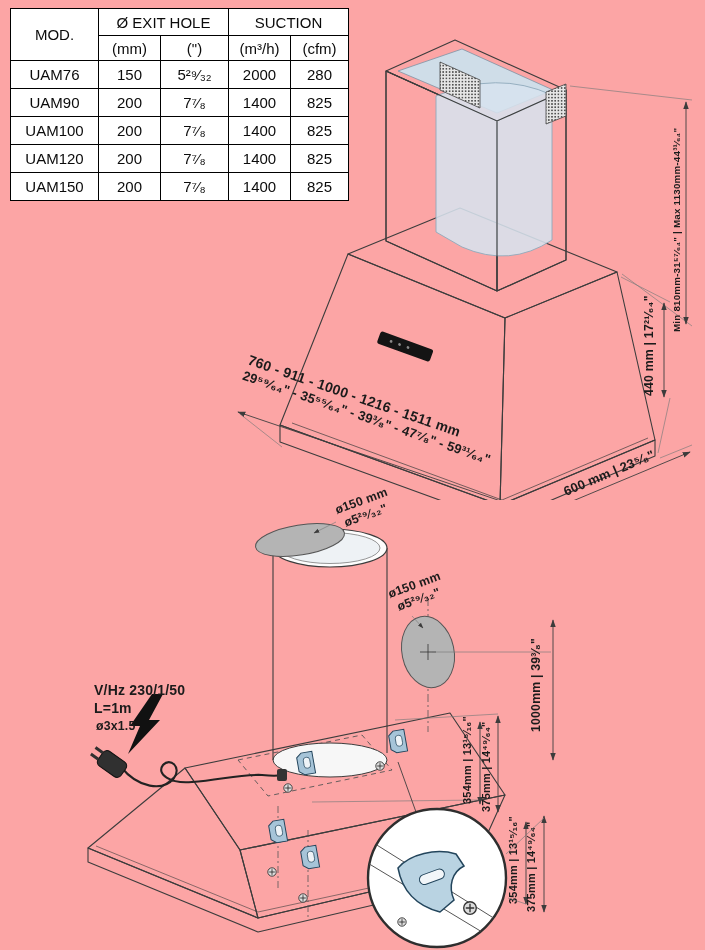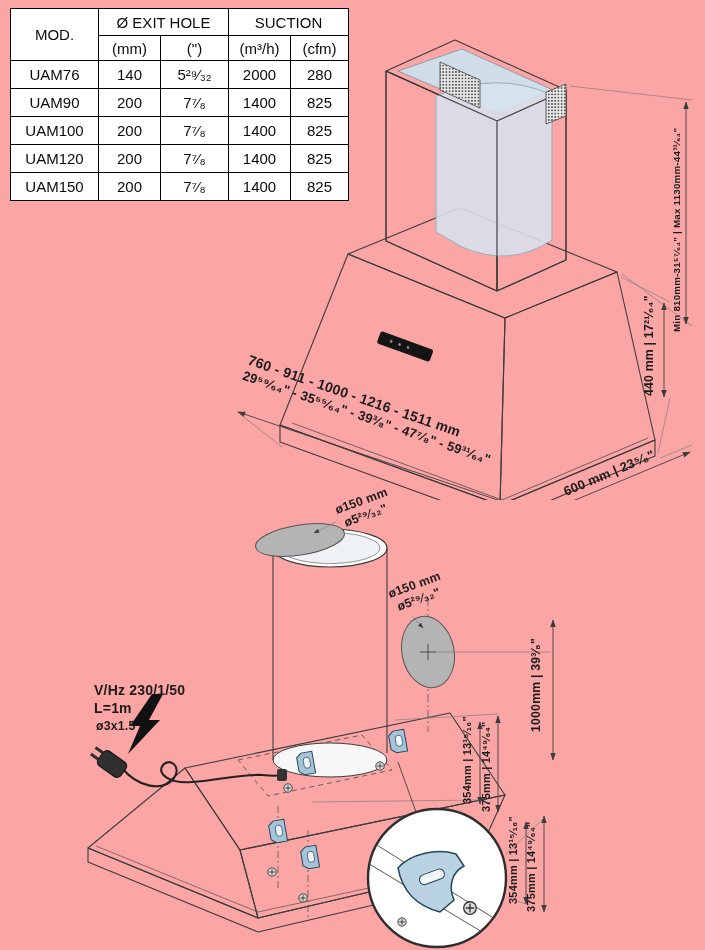--- a/index.html
+++ b/index.html
@@ -50,21 +50,21 @@
       <tr class="hrow2">
         <th>(mm)</th>
         <th>(")</th>
         <th>(m³/h)</th>
         <th>(cfm)</th>
       </tr>
     </thead>
     <tbody>
       <tr>
         <td>UAM76</td>
-        <td>140</td>
+        <td>150</td>
         <td>5²⁹⁄₃₂</td>
         <td>2000</td>
         <td>280</td>
       </tr>
       <tr>
         <td>UAM90</td>
         <td>200</td>
         <td>7⁷⁄₈</td>
         <td>1400</td>
         <td>825</td>

